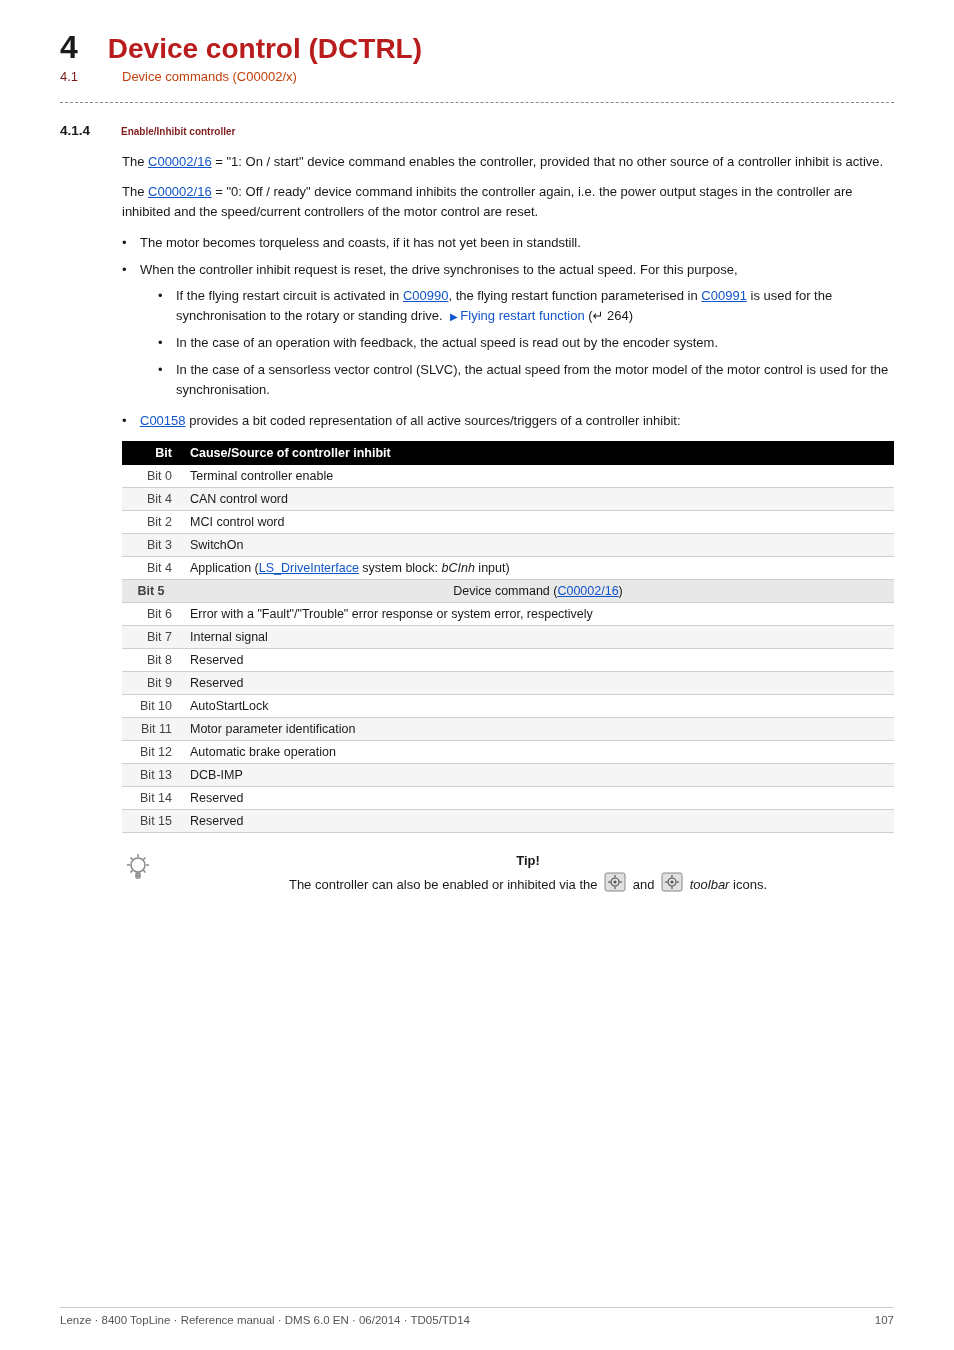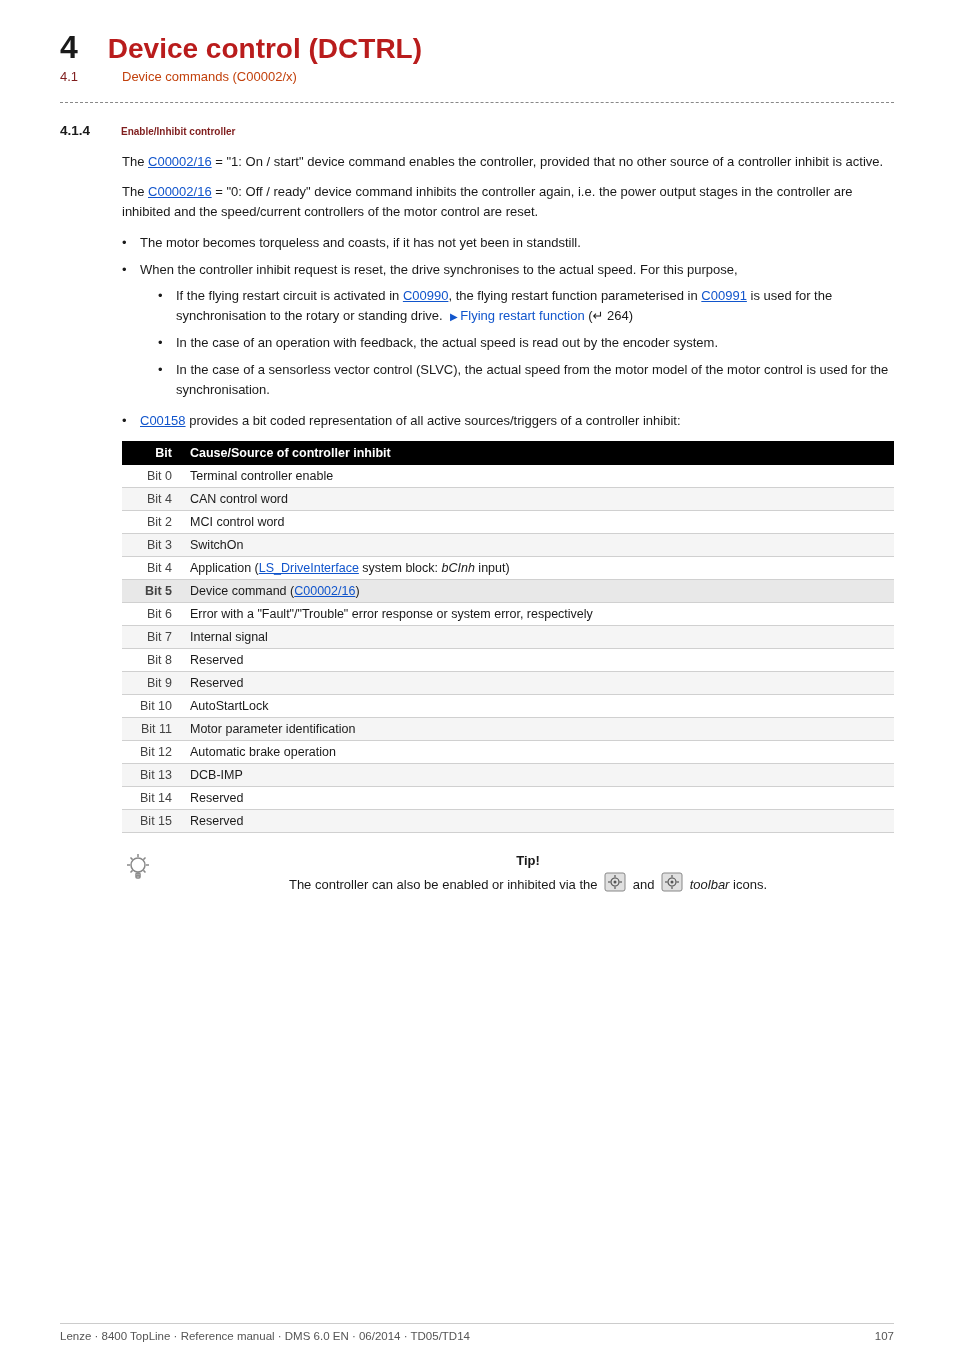--- a/index.html
+++ b/index.html
@@ -162,20 +162,21 @@
       border-bottom: 1px solid #d0d0d0;
       vertical-align: top;
       font-size: 12.5px;
     }
     .data-table tr:nth-child(even) td {
       background: #f5f5f5;
     }
     .data-table tr.highlight td {
       font-weight: bold;
       background: #e8e8e8;
+      text-align: center;
     }
     .data-table td:first-child {
       white-space: nowrap;
       color: #444;
       width: 60px;
       text-align: right;
       padding-right: 10px;
     }
     .data-table th:first-child {
       text-align: right;
@@ -206,21 +207,21 @@
       margin-bottom: 4px;
     }
     .tip-text {
       font-size: 13px;
       line-height: 1.55;
     }
 
     
     .page-footer {
       position: absolute;
-      bottom: 8px;
+      bottom: 24px;
       left: 60px;
       right: 60px;
       display: flex;
       justify-content: space-between;
       font-size: 11.5px;
       color: #555;
       border-top: 1px solid #ccc;
       padding-top: 6px;
     }
 

